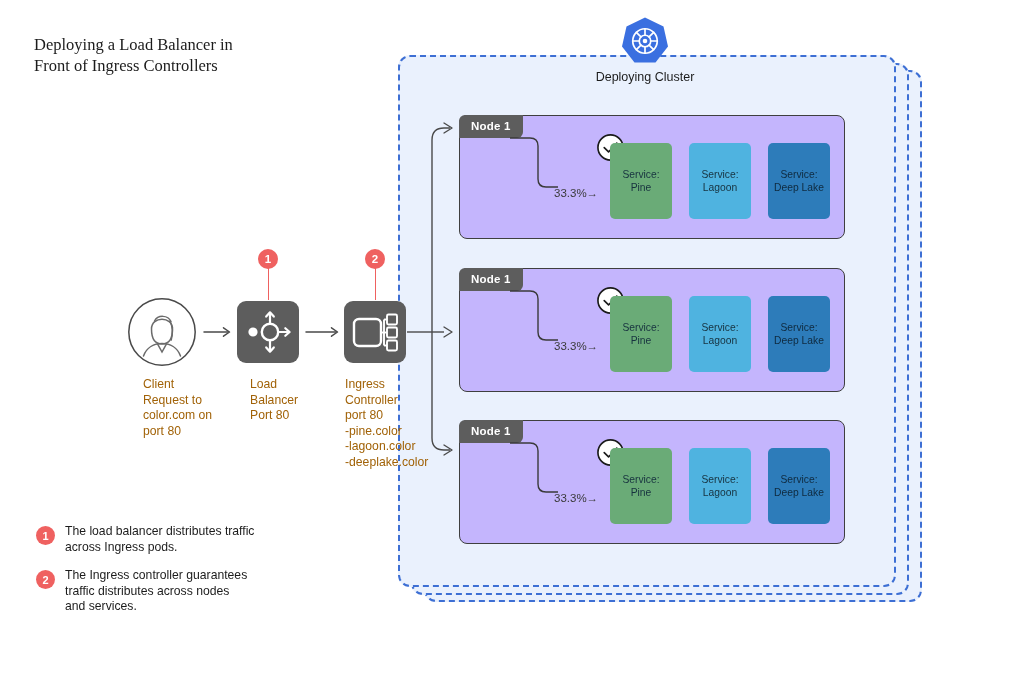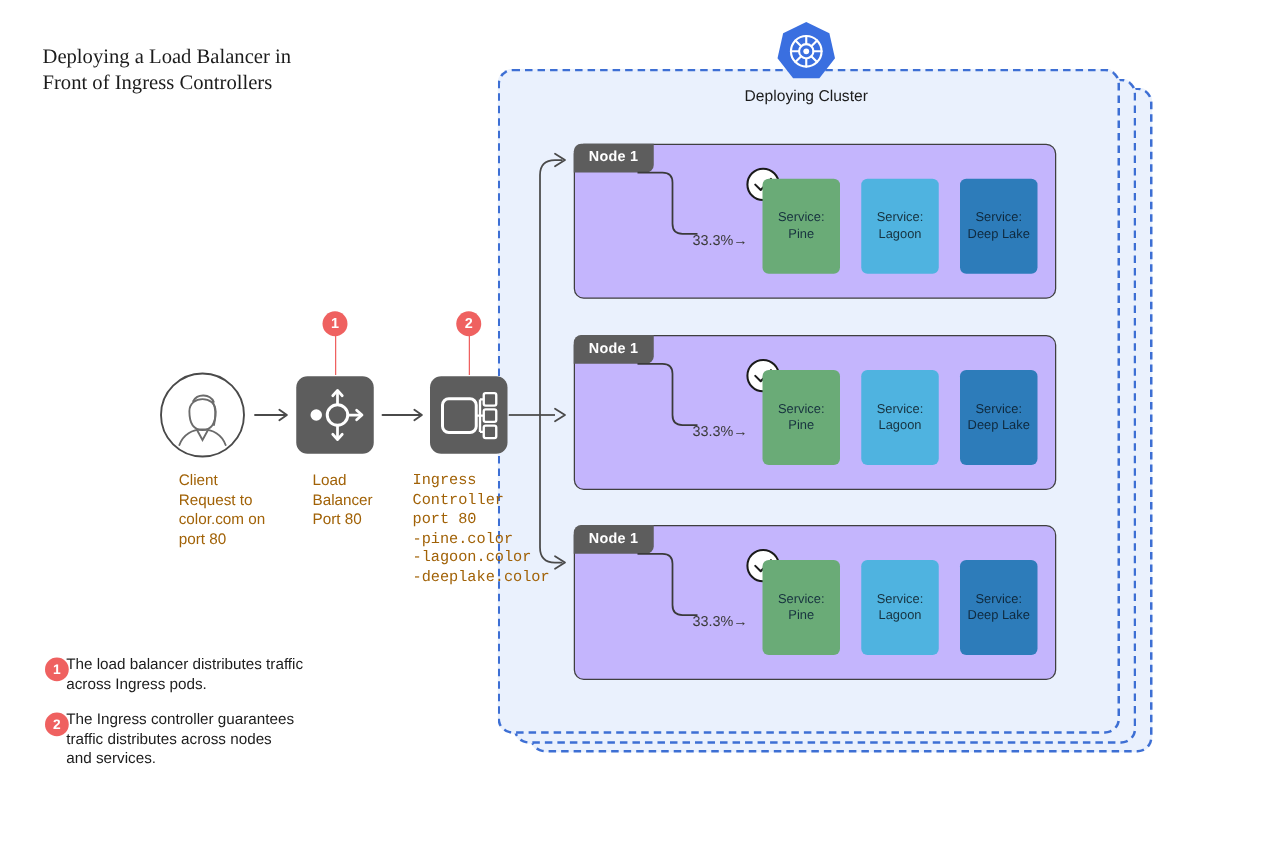--- a/index.html
+++ b/index.html
@@ -127,21 +127,21 @@
   #ing-box { left: 344px; top: 301px; }
 
   .flow-label {
     position: absolute;
     font-size: 12.2px;
     line-height: 15.5px;
     color: #a16207;
   }
   #client-label { left: 143px; top: 377px; width: 100px; }
   #lb-label     { left: 250px; top: 377px; width: 90px; }
-  #ing-label    { left: 330px; top: 377px; width: 110px; font-family: Liberation Mono, monospace; }
+  #ing-label    { left: 345px; top: 377px; width: 110px; }
 
   
   .marker {
     position: absolute;
     width: 20px; height: 20px;
     border-radius: 50%;
     background: #ef6160;
     color: #ffffff;
     font-size: 11.5px;
     font-weight: bold;
@@ -167,21 +167,21 @@
     left: 0; top: 2px;
     width: 19px; height: 19px;
     border-radius: 50%;
     background: #ef6160;
     color: #ffffff;
     font-size: 11px;
     font-weight: bold;
     display: flex; align-items: center; justify-content: center;
   }
   .legend-text {
-    margin-left: 17px;
+    margin-left: 29px;
     width: 215px;
     font-size: 12.2px;
     line-height: 15.5px;
     color: #1c1c1c;
   }
 
   #flow-arrows, #fanout { left: 0; top: 0; }
 </style>
 </head>
 <body>

